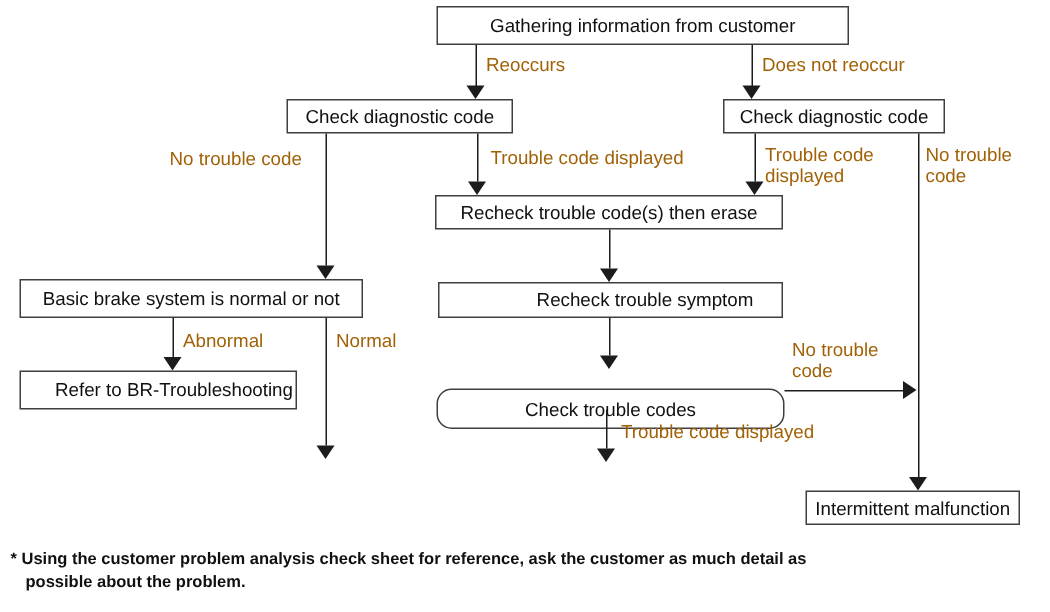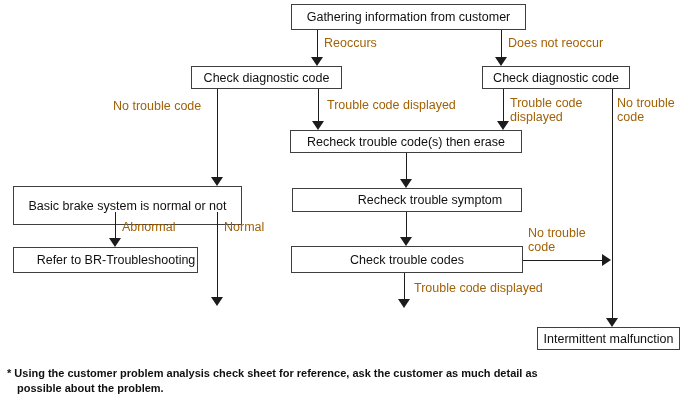--- a/index.html
+++ b/index.html
@@ -25,27 +25,27 @@
     white-space:pre-line; color:#a16207; }
   .footnote { position:absolute; left:7px; top:366px; width:668px;
     font-size:11px; font-weight:bold; line-height:15px;
     padding-left:10px; text-indent:-10px; white-space:pre-line; }
 </style>
 </head>
 <body>
 
 <div class="canvas">
 
-  <div class="node center" style="left:291px; top:4px;  width:235px; height:26px;">Gathering information from customer</div>
+  <div class="node center" style="left:291px; top:4px;  width:275px; height:26px;">Gathering information from customer</div>
   <div class="node center" style="left:191px; top:66px; width:151px; height:23px;">Check diagnostic code</div>
   <div class="node center" style="left:482px; top:66px; width:148px; height:23px;">Check diagnostic code</div>
   <div class="node center" style="left:290px; top:130px; width:232px; height:23px;">Recheck trouble code(s) then erase</div>
   <div class="node center" style="left:292px; top:188px; width:230px; height:24px;padding-left:46px;">Recheck trouble symptom</div>
-  <div class="node center" style="left:291px; top:246px; width:232px; height:27px;">Check trouble codes</div>
-  <div class="node center" style="left:13px;  top:186px; width:229px; height:39px;">Basic brake system is normal or not</div>
+  <div class="node center" style="left:291px; top:259px; width:232px; height:27px;border-radius:10px;">Check trouble codes</div>
+  <div class="node center" style="left:13px;  top:186px; width:229px; height:26px;">Basic brake system is normal or not</div>
   <div class="node center" style="left:13px;  top:247px; width:185px; height:26px;padding-left:21px;">Refer to BR-Troubleshooting</div>
   <div class="node center" style="left:537px; top:327px; width:143px; height:23px;">Intermittent malfunction</div>
 
   <div class="vline" style="left:317px; top:30px;  height:28px;"></div>
   <div class="vline" style="left:501px; top:30px;  height:28px;"></div>
   <div class="vline" style="left:217px; top:89px;  height:88px;"></div>
   <div class="vline" style="left:318px; top:89px;  height:32px;"></div>
   <div class="vline" style="left:503px; top:89px;  height:32px;"></div>
   <div class="vline" style="left:612px; top:89px;  height:229px;"></div>
   <div class="vline" style="left:406px; top:153px; height:26px;"></div>

